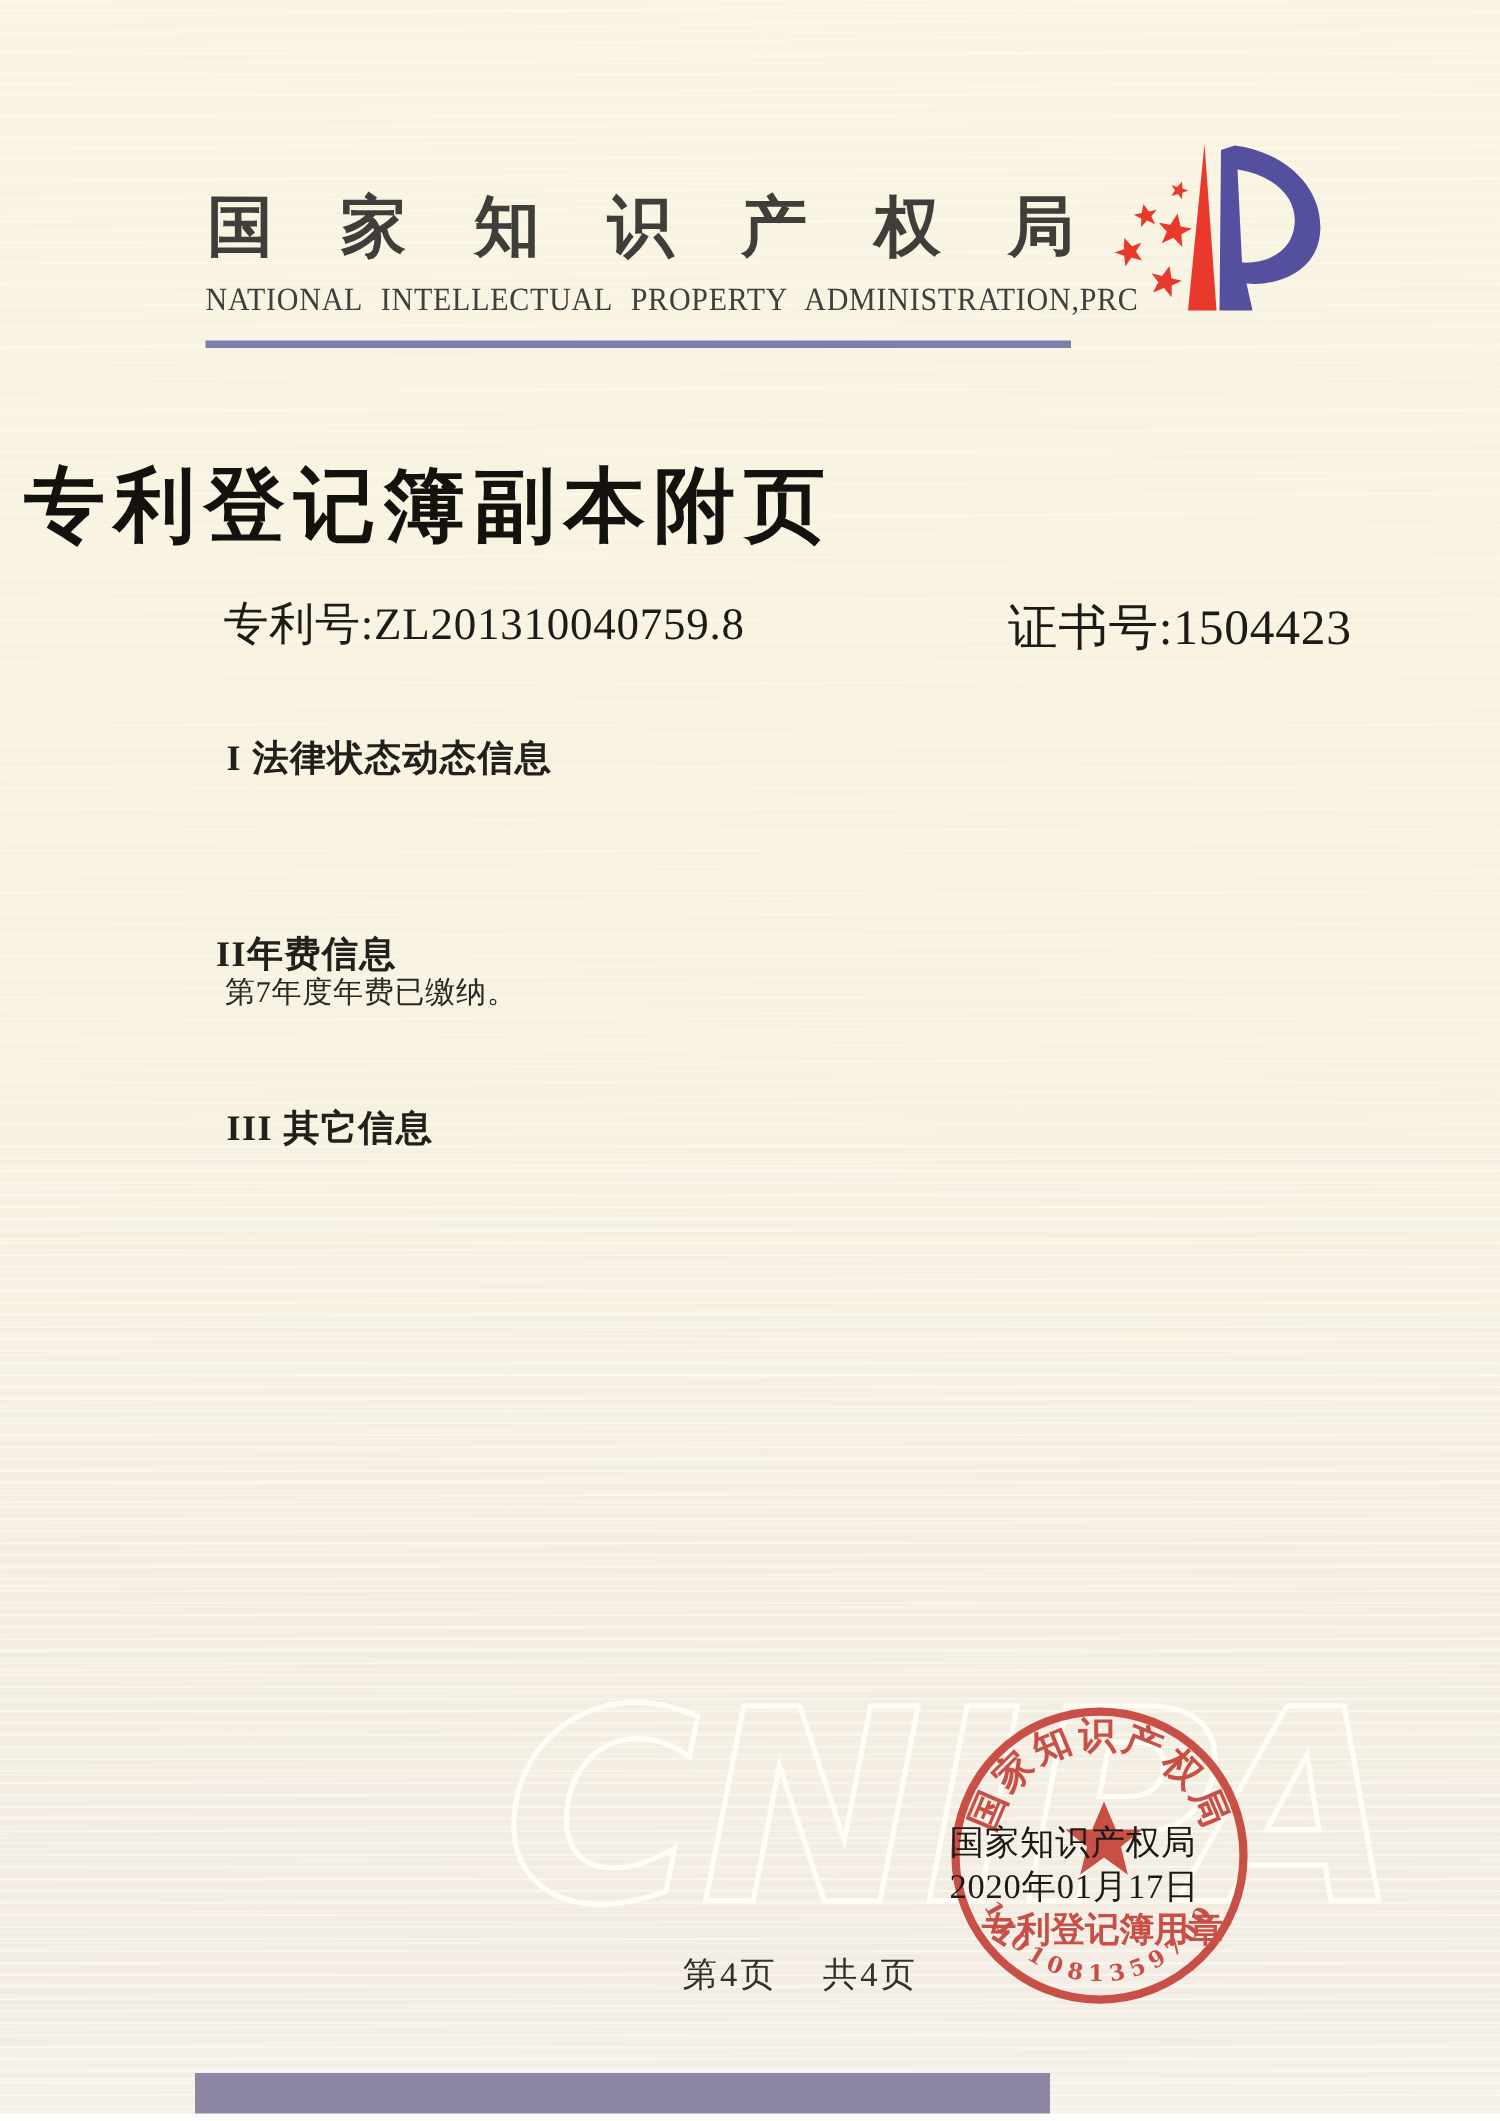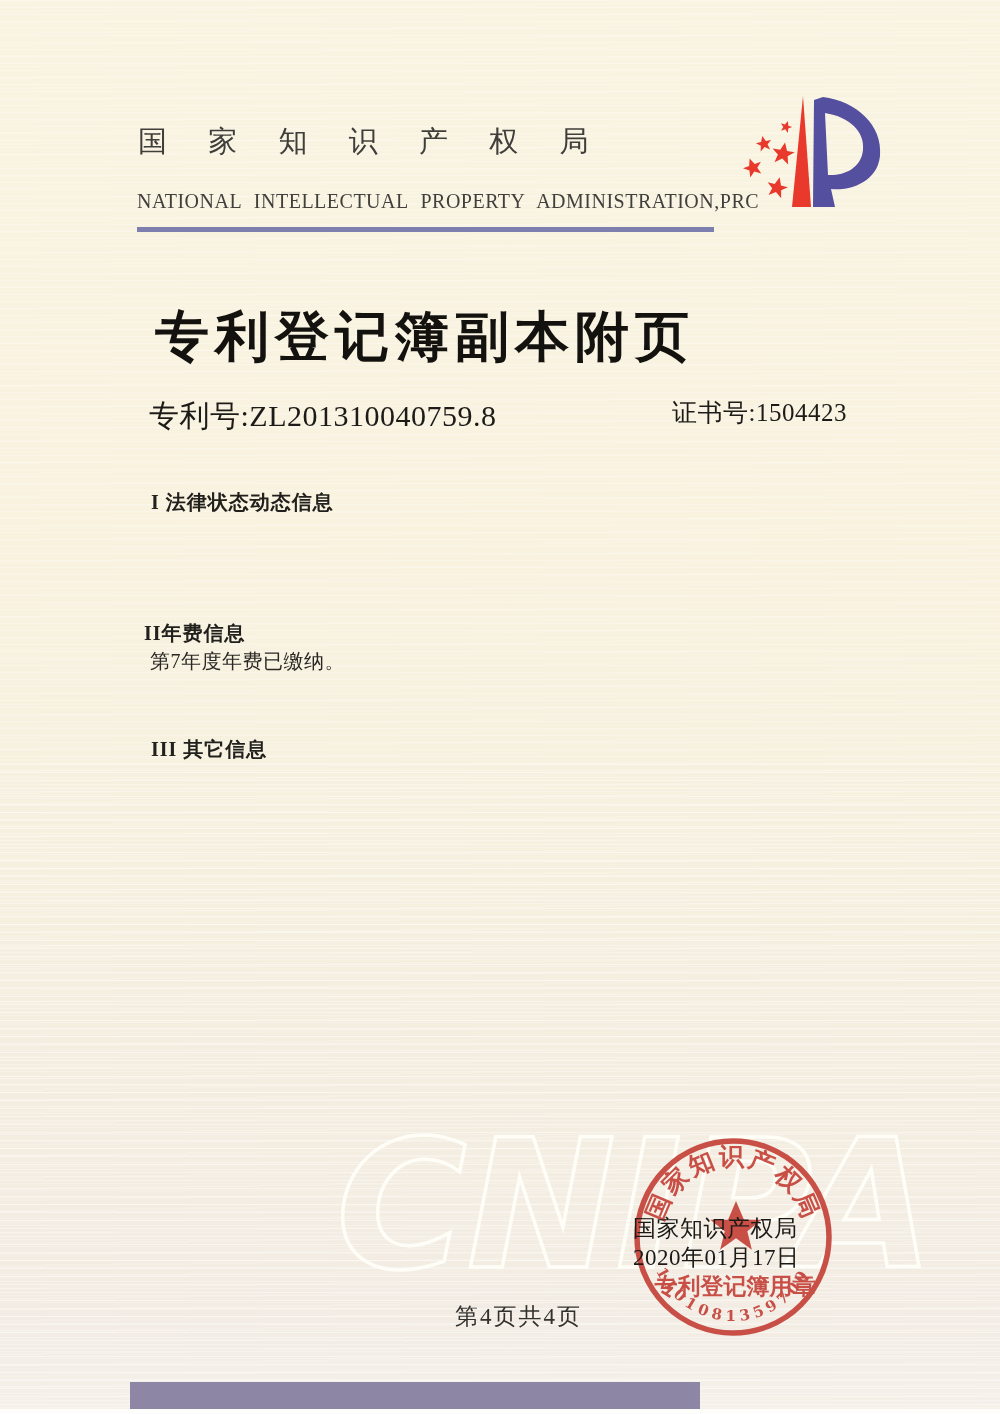--- a/index.html
+++ b/index.html
@@ -16,59 +16,59 @@
       repeating-linear-gradient(180deg, rgba(255,255,255,.28) 0 1px, rgba(255,255,255,0) 1px 7px),
       repeating-linear-gradient(179.2deg, rgba(252,247,238,.25) 0 2px, rgba(255,255,255,0) 2px 11px);
   }
   .page::after{
     content:""; position:absolute; left:0; right:0; top:54%; bottom:0; z-index:0; pointer-events:none;
     background:repeating-linear-gradient(180deg, rgba(255,254,250,.45) 0 1.5px, rgba(240,233,223,.10) 1.5px 4.5px, rgba(255,255,255,0) 4.5px 8px);
   }
   .page > *{position:absolute; z-index:1;}
 
   .agency-cn{
-    left:138px; top:122px; font-size:29px; letter-spacing:17px; color:#403e3a;
-    font-weight:400; white-space:nowrap;
+    left:138px; top:122px; font-size:44px; letter-spacing:17px; color:#403e3a;
+    font-weight:700; white-space:nowrap;
   }
   .agency-en{
     left:137px; top:189px; font-size:20px; letter-spacing:.5px; word-spacing:7px;
     color:#413f3b; white-space:nowrap; transform:scaleY(1.08);
   }
   .header-rule{left:137px; top:227px; width:577px; height:5px; background:#7d7fae;}
 
   .logo-svg{left:733px; top:86px;}
 
   .doc-title{
-    left:0; top:301px; width:834px; text-align:center; padding-left:16px; box-sizing:border-box;
+    left:0; top:301px; width:834px; text-align:left; padding-left:16px; box-sizing:border-box;
     font-size:54px; font-weight:bold; letter-spacing:6px; color:#14120f; white-space:nowrap;
   }
   .patent-no{left:149px; top:396px; font-size:30px; color:#1d1b18; letter-spacing:.5px;}
-  .cert-no{left:672px; top:396px; font-size:25px; color:#1d1b18; letter-spacing:.5px;}
+  .cert-no{left:672px; top:396px; font-size:33px; color:#1d1b18; letter-spacing:.5px;}
 
-  .sec-h{font-size:20px; font-weight:bold; color:#21201c; letter-spacing:1px; white-space:nowrap;}
+  .sec-h{font-size:24px; font-weight:bold; color:#21201c; letter-spacing:1px; white-space:nowrap;}
   .sec1{left:151px; top:489px;}
   .sec2h{left:144px; top:620px;}
   .sec2b{left:150px; top:648px; font-size:20px; color:#2a2824; letter-spacing:.5px;}
   .sec3{left:151px; top:736px;}
 
   .watermark-svg{left:310px; top:1120px; opacity:.95;}
   .wm-text{
     font-family:"DejaVu Sans","Liberation Sans",sans-serif;
     font-style:italic; font-weight:bold;
   }
 
   .stamp-date{
     left:633px; top:1214px; font-size:23px; line-height:29px; color:#1c1a17;
     white-space:nowrap; letter-spacing:.5px;
   }
   .seal-svg{left:623px; top:1127px;}
   .seal-cjk{font-family:"Liberation Serif","DejaVu Serif",serif; font-weight:bold;}
   .seal-num{font-family:"DejaVu Serif","Liberation Serif",serif; font-weight:bold;}
 
-  .footer{left:455px; top:1301px; display:flex; font-size:23px; color:#33312d; letter-spacing:2px;}
+  .footer{left:455px; top:1301px; display:flex; gap:30px; font-size:23px; color:#33312d; letter-spacing:2px;}
 
   .scan-strip{left:130px; top:1382px; width:570px; height:28px; background:#8d87a5;}
   .bottom-margin{left:0; top:1409px; width:1000px; height:5px; background:#fdfdfb;}
 </style>
 </head>
 <body>
 
 <div class="page">
 
   <div class="agency-cn">国 家 知 识 产 权 局</div>

